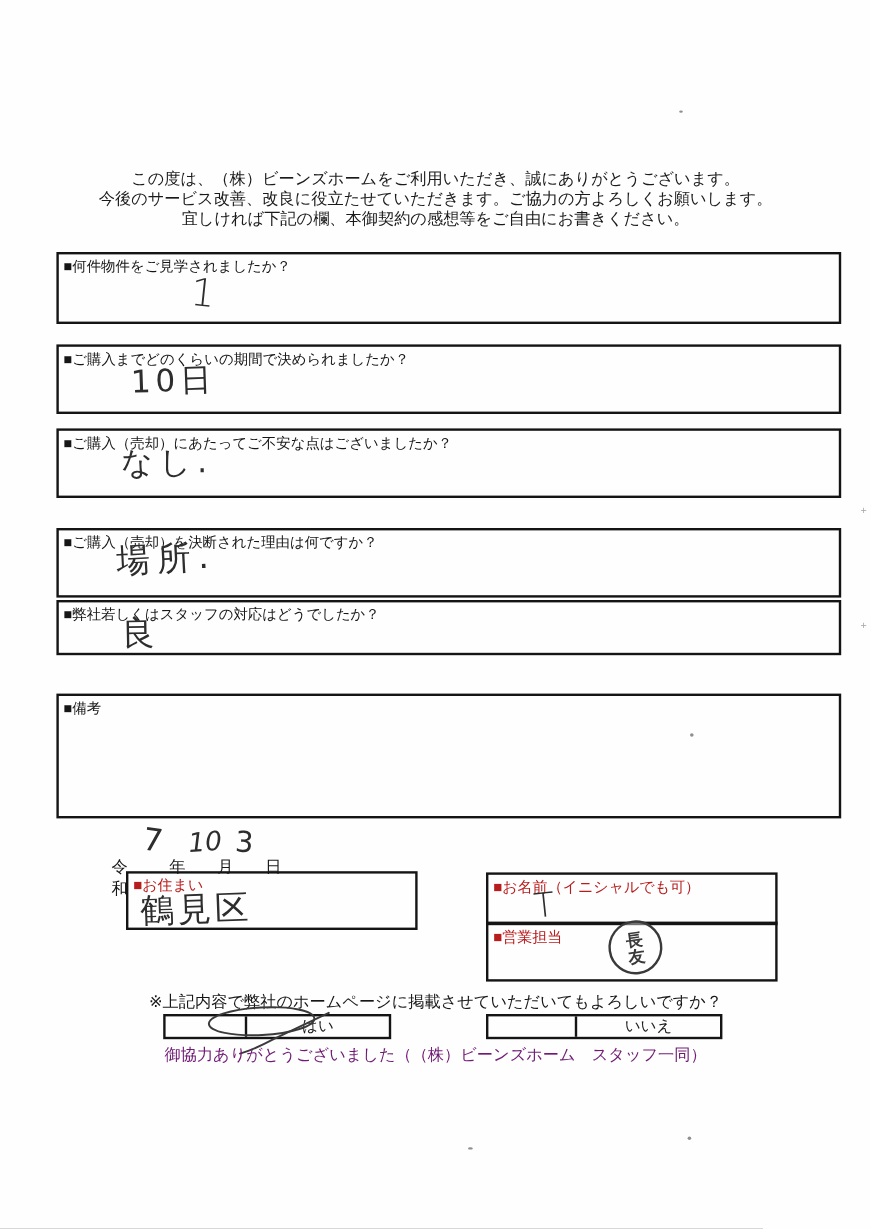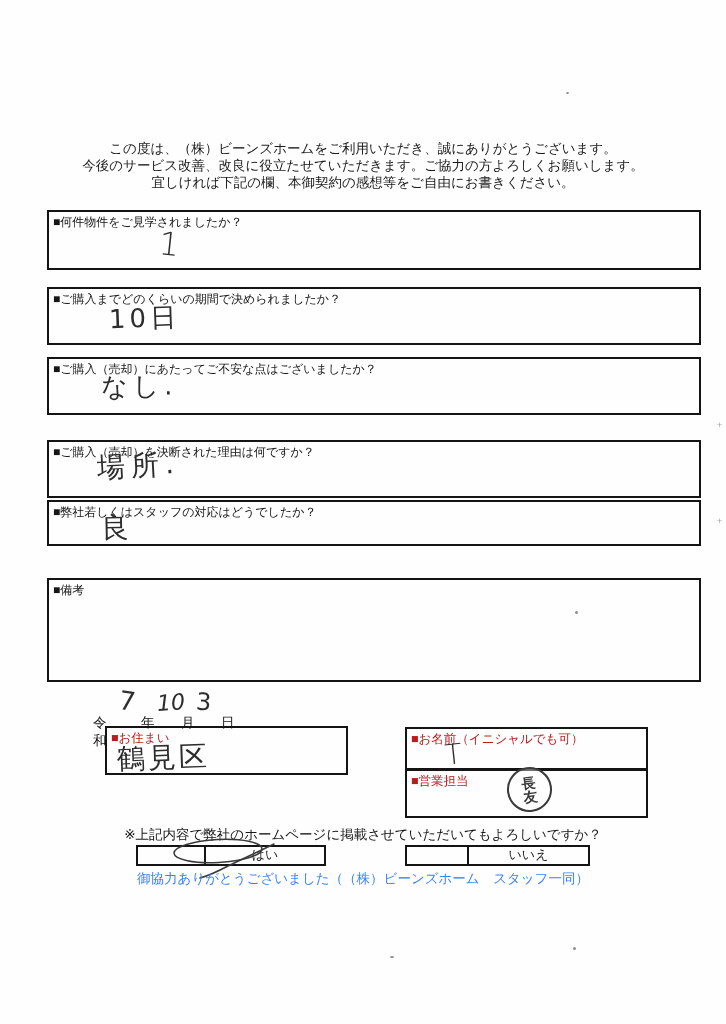--- a/index.html
+++ b/index.html
@@ -54,28 +54,28 @@
   .stamp{
     position:absolute; left:100px; top:38px; width:45px; height:45px;
     border:2.5px solid #3a3a3a; border-radius:50%;
     display:flex; flex-direction:column; align-items:center; justify-content:center;
     transform:rotate(-8deg); box-sizing:border-box; background:rgba(255,255,255,0.4);
   }
   .stamp span{font-size:14px; line-height:14px; color:#3a3a3a; font-weight:bold;}
   .consent-q{position:absolute; left:0; top:826px; width:726px; text-align:center; font-size:13.5px; color:#161616;}
   .opt-table{position:absolute; top:845px; height:17px; display:flex; border:2px solid #141414; box-sizing:content-box;}
   .opt-yes{left:100px;margin-left:36px;}
-  .opt-no{left:405px;}
+  .opt-no{left:405px;padding-left:12px;}
   .opt-cell{height:17px; box-sizing:border-box; font-size:13px; line-height:16px; text-align:center;}
   .opt-blank-yes{width:68px; border-right:2px solid #141414;}
   .opt-blank-no{width:62px; border-right:2px solid #141414;}
   .opt-label-yes{width:118px;}
   .opt-label-no{width:119px;}
   .yes-mark{position:absolute; left:156px; top:836px; width:130px; height:44px; pointer-events:none;}
-  .thanks{position:absolute; left:0; top:870px; width:726px; text-align:center; font-size:13.5px; color:#3b82f6;}
+  .thanks{position:absolute; left:0; top:870px; width:726px; text-align:center; font-size:13.5px; color:#701a75;}
   .speck{position:absolute; background:#8f8f8f; border-radius:50%;}
   .plusmark{position:absolute; color:#a5a5a5; font-size:9px;}
 </style>
 </head>
 <body>
 
 <div class="page">
 
 
   <div class="intro">

